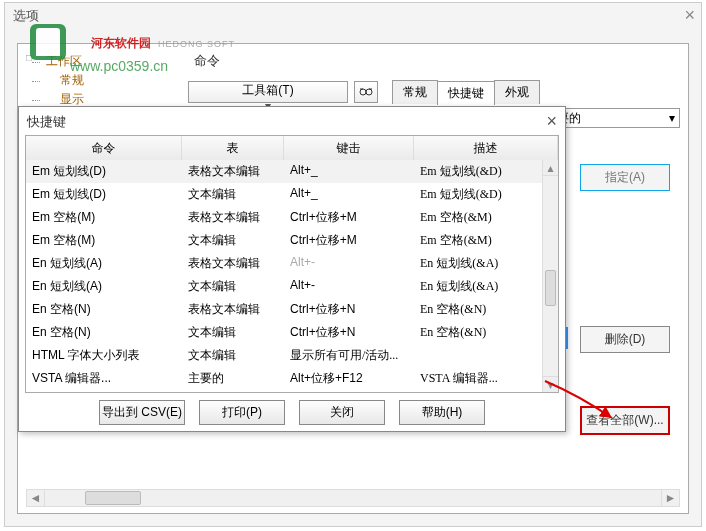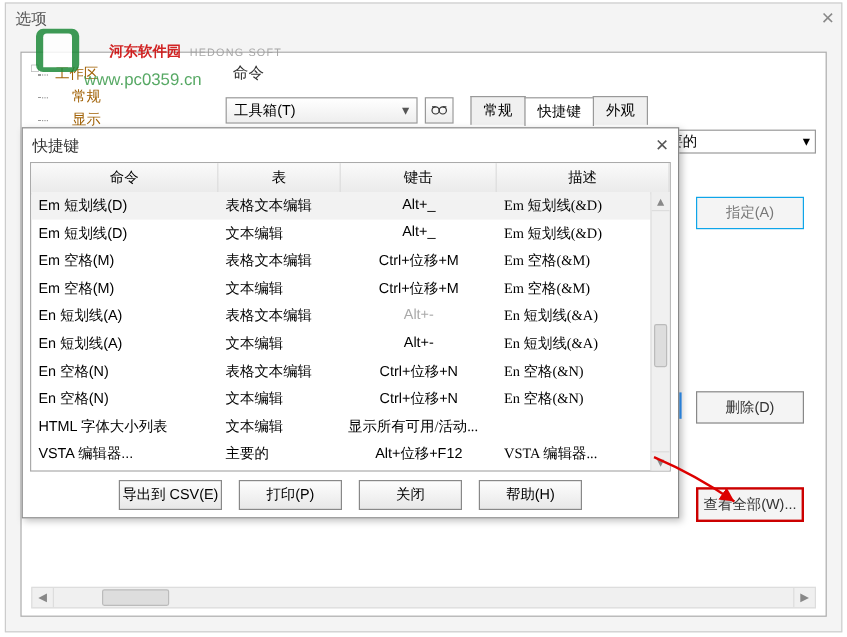--- a/index.html
+++ b/index.html
@@ -20,21 +20,21 @@
 
 
 .under-body { position: absolute; left: 12px; top: 40px; right: 12px; bottom: 12px; border: 1px solid #aaa; background: #fff; }
 .under-tree { position: absolute; left: 8px; top: 8px; width: 150px; }
 .under-tree div { padding: 1px 0 1px 20px; color: #a16207; position: relative; }
 .under-tree div::before { content: ""; position: absolute; left: 6px; top: 50%; width: 8px; border-top: 1px dotted #999; }
 .under-tree .node::after { content: "□"; position: absolute; left: 0; top: 0; color: #999; font-size: 10px; }
 .under-right { position: absolute; left: 170px; top: 8px; right: 8px; }
 .under-cmd { font-size: 13px; color: #333; margin-bottom: 10px; margin-left: 6px; }
 .under-toolbox-row { display: flex; align-items: center; gap: 6px; }
-.under-select { border: 1px solid #999; background: linear-gradient(#fff,#eee); height: 22px; width: 160px; padding: 0 6px; display: flex; justify-content: space-between; align-items: center; }
+.under-select { border: 1px solid #999; background: linear-gradient(#fff,#eee); height: 22px; width: 160px; padding: 0 6px; display: flex; justify-content: space-between; align-items: center; flex-direction: column; }
 .under-select .arrow { color: #555; }
 .under-binoc { width: 24px; height: 22px; border: 1px solid #999; background: linear-gradient(#fff,#eee); display: flex; align-items: center; justify-content: center; }
 .tabs { display: flex; margin-left: 8px; }
 .tab { border: 1px solid #999; border-bottom: none; padding: 3px 10px; background: #f0f0f0; margin-right: -1px; }
 .tab.active { background: #fff; position: relative; top: 1px; }
 .under-dropdown2 { position: absolute; right: 8px; top: 64px; width: 140px; border: 1px solid #999; height: 20px; display: flex; justify-content: space-between; align-items: center; padding: 0 4px; background: #fff; }
 .side-buttons { position: absolute; right: 18px; width: 90px; }
 .side-btn { border: 1px solid #0ea5e9; background: #f4f4f4; text-align: center; padding: 4px 0; color: #777; margin-bottom: 8px; }
 .side-btn.enabled { color: #333; border-color: #888; }
 .side-btn.highlight { border: 2px solid #c00; color: #333; }
@@ -48,21 +48,21 @@
 
 .dialog { position: absolute; left: 18px; top: 106px; width: 548px; height: 326px; background: #fff; border: 1px solid #888; box-shadow: 2px 2px 6px rgba(0,0,0,0.25); z-index: 10; }
 .dlg-title-row { display: flex; justify-content: space-between; align-items: center; padding: 4px 8px; }
 .dlg-title { font-size: 13px; color: #333; }
 .dlg-close { font-size: 18px; color: #555; }
 .dlg-body { position: absolute; left: 6px; right: 6px; top: 28px; bottom: 38px; border: 1px solid #aaa; background: #fff; }
 .dlg-head { display: flex; background: linear-gradient(#fafafa,#eaeaea); border-bottom: 1px solid #ccc; }
 .dlg-head div { padding: 4px 6px; text-align: center; border-right: 1px solid #ddd; }
 .col-cmd { width: 156px; }
 .col-tbl { width: 102px; }
-.col-key { width: 130px; text-align: center; }
+.col-key { width: 130px; }
 .col-desc { flex: 1; font-family: Liberation Serif, serif; }
 .dlg-rows { position: absolute; left: 0; right: 16px; top: 24px; bottom: 0; overflow: hidden; }
 .row { display: flex; padding: 2px 0; }
 .row div { padding: 1px 6px; white-space: nowrap; overflow: hidden; text-overflow: ellipsis; }
 .row.sel { background: #f2f2f2; }
 .dim { color: #aaa; }
 .dlg-vscroll { position: absolute; right: 0; top: 24px; bottom: 0; width: 16px; background: #f0f0f0; border-left: 1px solid #ddd; }
 .dlg-vscroll .va { position: absolute; left: 0; right: 0; height: 16px; display: flex; align-items: center; justify-content: center; color: #888; background: #eee; }
 .dlg-vscroll .va.top { top: 0; border-bottom: 1px solid #ddd;}
 .dlg-vscroll .va.bot { bottom: 0; border-top: 1px solid #ddd;}

